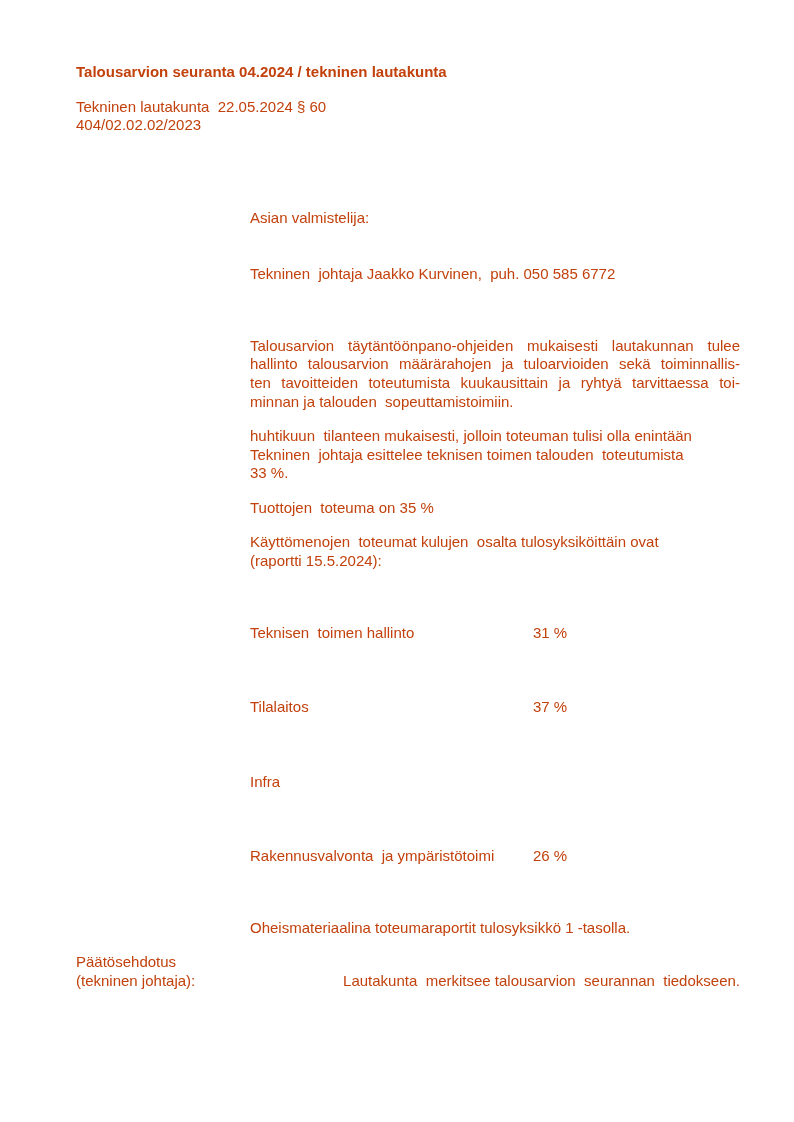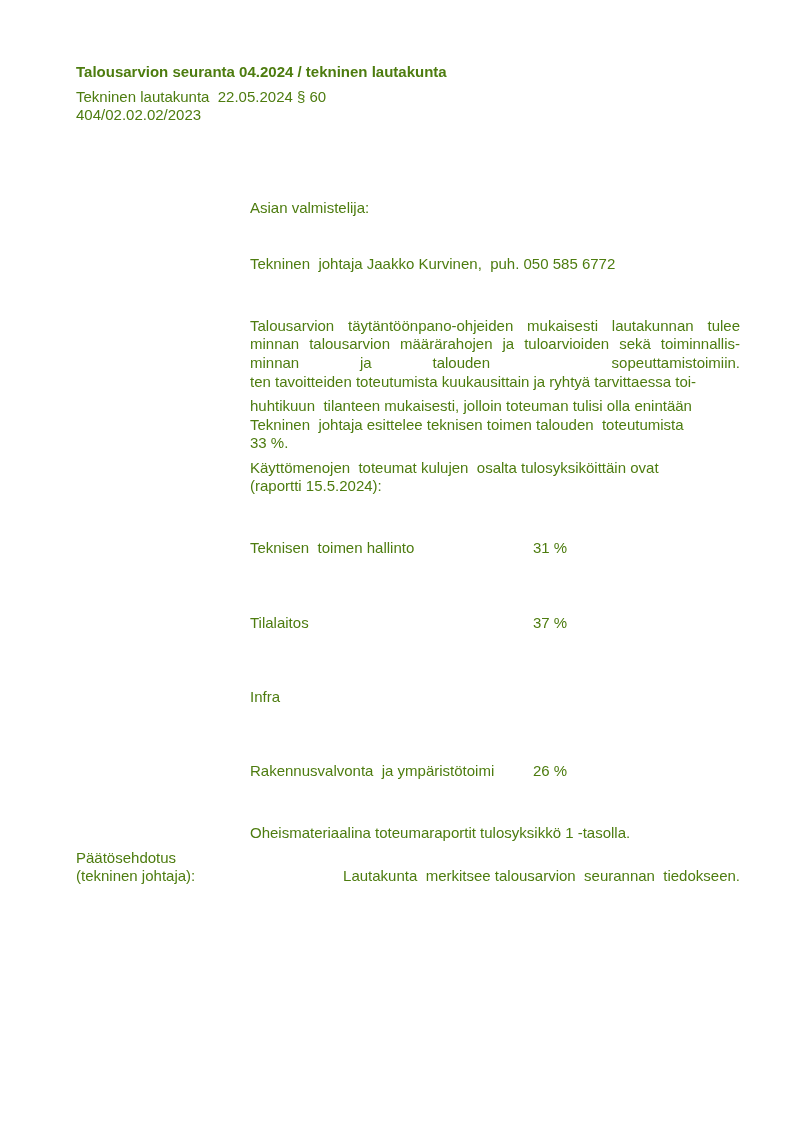--- a/index.html
+++ b/index.html
@@ -17,27 +17,27 @@
     overflow: hidden;
     color: #000000;
   }
   .doc {
     position: absolute;
     left: 76px;
     top: 63px;
     width: 664px;               
     font-size: 15px;
     line-height: 18.6px;
-    color: #4d7c0f;
+    color: #c2410c;
   }
   .doc div { white-space: pre-wrap; }   
 
   .title { font-weight: bold; }
 
-  .gap-1 { margin-top: 6px; }        
+  .gap-1 { margin-top: 16px; }        
   .gap-2 { margin-top: 37.2px; }        
 
   .indent { margin-left: 174px; width: 490px; }  
 
   
   .para-justified .line:not(:last-child) {
     text-align: justify;
     text-align-last: justify;
   }
 
@@ -61,24 +61,25 @@
 
     <div class="title">Talousarvion seuranta 04.2024 / tekninen lautakunta</div>
 
     <div class="gap-1"><div class="line">Tekninen lautakunta  22.05.2024 § 60</div><div class="line">404/02.02.02/2023</div></div>
 
     <div class="indent gap-2">
       <div>Asian valmistelija:</div>
       <div>Tekninen  johtaja Jaakko Kurvinen,  puh. 050 585 6772</div>
     </div>
 
-    <div class="indent gap-1 para-justified"><div class="line">Talousarvion täytäntöönpano-ohjeiden mukaisesti lautakunnan tulee</div><div class="line">minnan talousarvion määrärahojen ja tuloarvioiden sekä toiminnallis-</div><div class="line">minnan ja talouden  sopeuttamistoimiin.</div><div class="line">ten tavoitteiden toteutumista kuukausittain ja ryhtyä tarvittaessa toi-</div></div>
+    <div class="indent gap-1 para-justified"><div class="line">Talousarvion täytäntöönpano-ohjeiden mukaisesti lautakunnan tulee</div><div class="line">hallinto talousarvion määrärahojen ja tuloarvioiden sekä toiminnallis-</div><div class="line">ten tavoitteiden toteutumista kuukausittain ja ryhtyä tarvittaessa toi-</div><div class="line">minnan ja talouden  sopeuttamistoimiin.</div></div>
 
     <div class="indent gap-1"><div class="line">huhtikuun  tilanteen mukaisesti, jolloin toteuman tulisi olla enintään</div><div class="line">Tekninen  johtaja esittelee teknisen toimen talouden  toteutumista</div><div class="line">33 %.</div></div>
 
+    <div class="indent gap-1">Tuottojen  toteuma on 35 %</div>
 
     <div class="indent gap-1"><div class="line">Käyttömenojen  toteumat kulujen  osalta tulosyksiköittäin ovat</div><div class="line">(raportti 15.5.2024):</div></div>
 
     <div class="indent gap-1">
       <div class="trow">
         <div class="tlabel">Teknisen  toimen hallinto</div>
         <div class="tvalue">31 %</div>
       </div>
       <div class="trow">
         <div class="tlabel">Tilalaitos</div>

